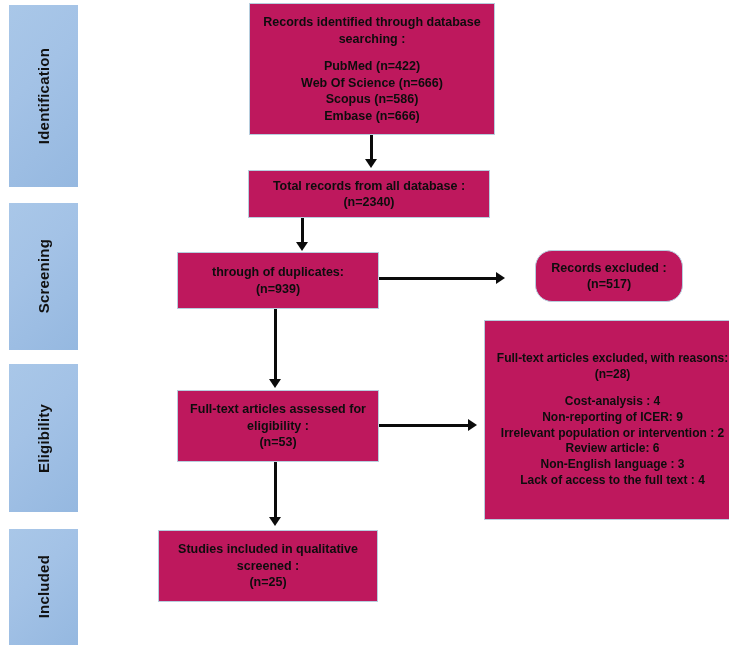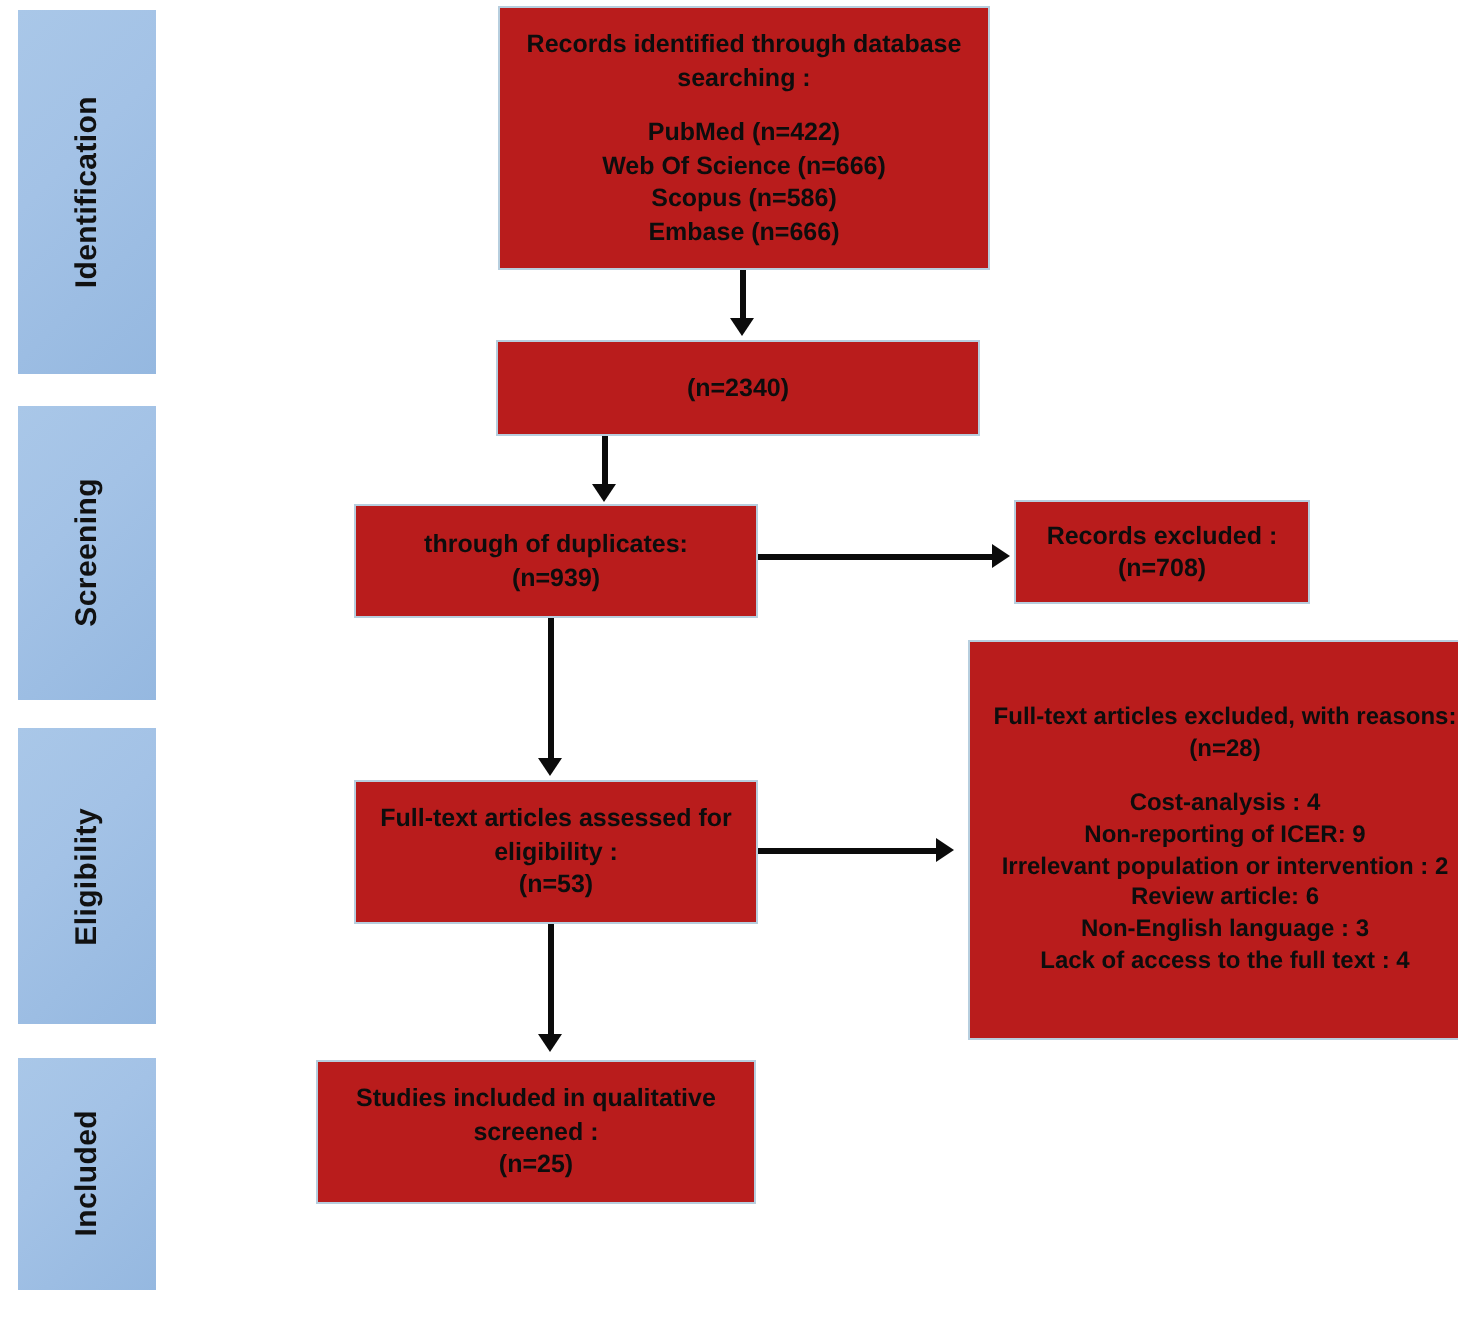--- a/index.html
+++ b/index.html
@@ -36,21 +36,21 @@
     font-weight: bold;
     font-size: 15px;
     color: #111111;
     letter-spacing: 0.2px;
     white-space: nowrap;
   }
 
   
   .flow-box {
     position: absolute;
-    background: #b91c1c;
+    background: #be185d;
     border: 1px solid #b7cede;
     box-sizing: border-box;
     display: flex;
     flex-direction: column;
     align-items: center;
     justify-content: center;
     text-align: center;
     color: #0d0d0d;
     font-weight: bold;
     font-size: 12.5px;
@@ -114,37 +114,38 @@
     <span class="ln">PubMed (n=422)</span>
     <span class="ln">Web Of Science (n=666)</span>
     <span class="ln">Scopus (n=586)</span>
     <span class="ln">Embase (n=666)</span>
   </div>
 
   <div class="vline" style="left:370px; top:135px; height:27px;"></div>
   <div class="arrow-down" style="left:365px; top:159px;"></div>
 
   <div class="flow-box" style="left:248px; top:170px; width:242px; height:48px;">
+    <span class="ln">Total records from all database :</span>
     <span class="ln">(n=2340)</span>
   </div>
 
   <div class="vline" style="left:301px; top:218px; height:27px;"></div>
   <div class="arrow-down" style="left:296px; top:242px;"></div>
 
   <div class="flow-box" style="left:177px; top:252px; width:202px; height:57px;">
     <span class="ln">through of duplicates:</span>
     <span class="ln">(n=939)</span>
   </div>
 
   <div class="hline" style="left:379px; top:277px; width:118px;"></div>
   <div class="arrow-right" style="left:496px; top:272px;"></div>
 
-  <div class="flow-box" style="left:507px; top:250px; width:148px; height:52px;">
+  <div class="flow-box" style="left:535px; top:250px; width:148px; height:52px;border-radius:17px;">
     <span class="ln">Records excluded :</span>
-    <span class="ln">(n=708)</span>
+    <span class="ln">(n=517)</span>
   </div>
 
   <div class="vline" style="left:274px; top:309px; height:73px;"></div>
   <div class="arrow-down" style="left:269px; top:379px;"></div>
 
   <div class="flow-box" style="left:177px; top:390px; width:202px; height:72px;justify-content:center;">
     <span class="ln">Full-text articles assessed for</span>
     <span class="ln">eligibility  :</span>
     <span class="ln">(n=53)</span>
   </div>

